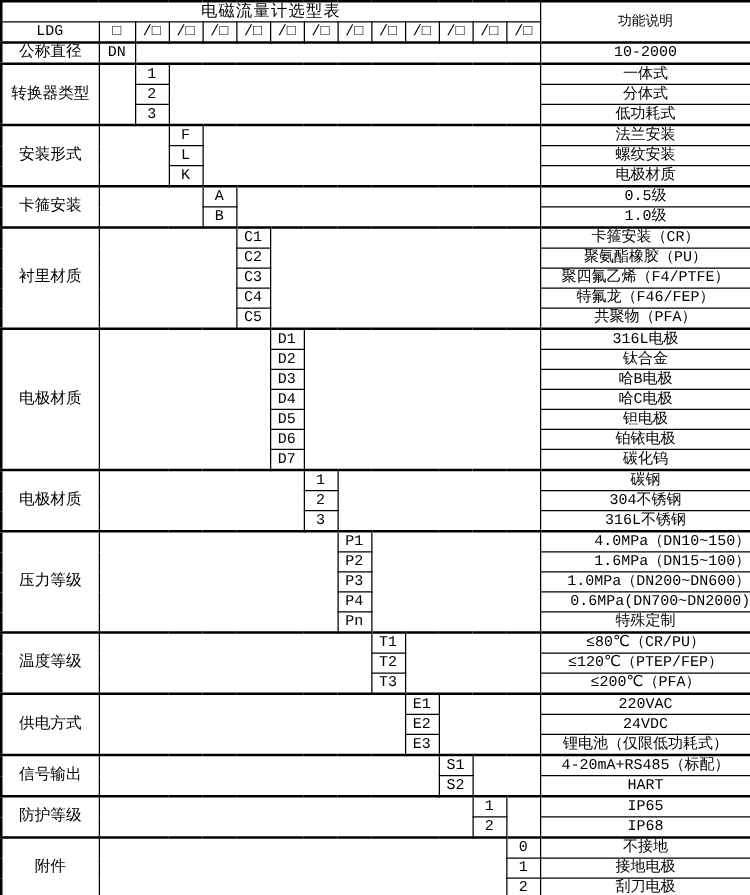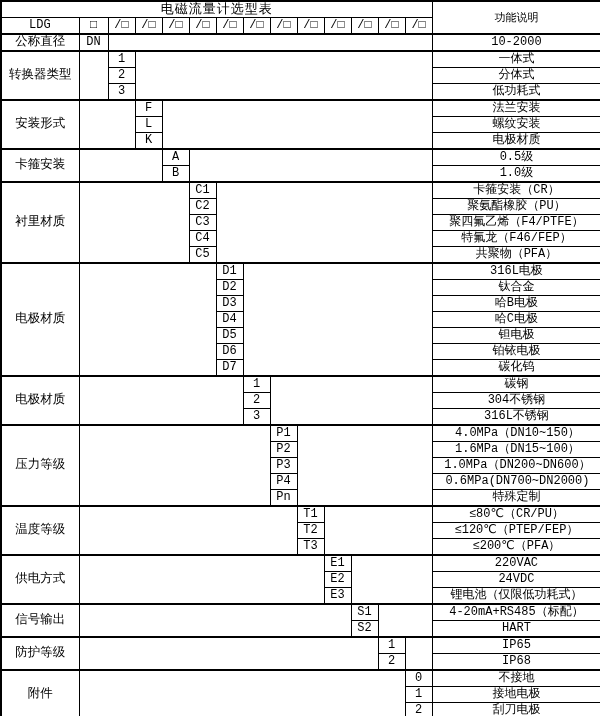--- a/index.html
+++ b/index.html
@@ -45,21 +45,21 @@
   }
   table.sel td.label-ldg {
     text-align: left;
     padding-left: 27px;
   }
   table.sel td.label {
     font-size: 12.5px;
     margin-left: 24px;
   }
   table.sel td.desc-left {
-    text-align: center;
+    text-align: right;
     padding-left: 2px;
   }
   table.sel tr.group-start td {
     border-top: 2px solid #000000;
   }
 </style>
 </head>
 <body>
 
 <div class="page">

